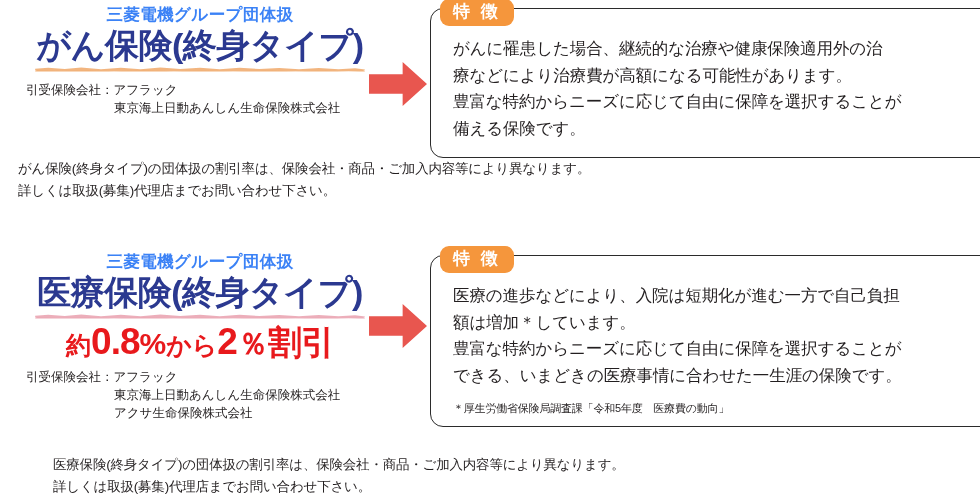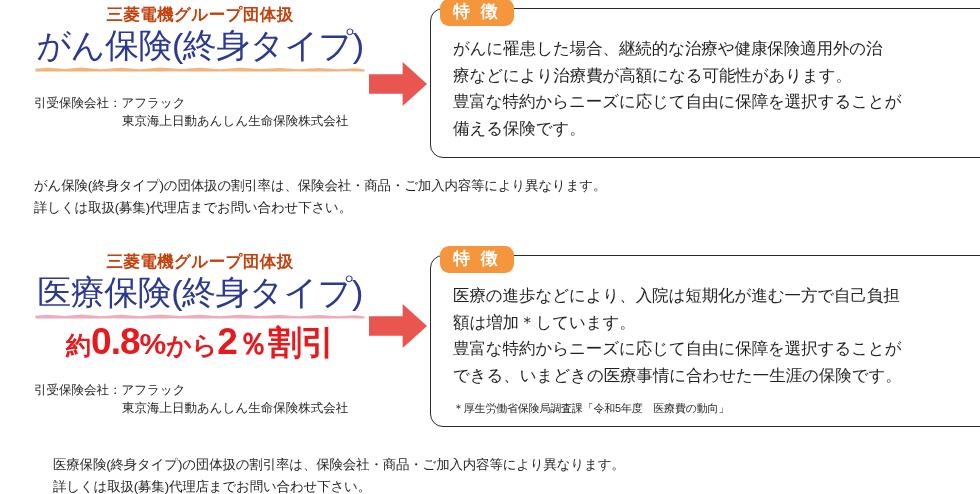--- a/index.html
+++ b/index.html
@@ -40,31 +40,31 @@
     position: absolute;
     left: 0;
     top: 0;
     width: 400px;
   }
 
   .group-label {
     text-align: center;
     font-size: 16.5px;
     font-weight: bold;
-    color: #c2410c;
+    color: #3b82f6;
     letter-spacing: 0.4px;
     line-height: 1.1;
     padding-top: 5px;
   }
 
   .product-title {
     position: relative;
     text-align: center;
     font-size: 34px;
-    font-weight: normal;
+    font-weight: bold;
     color: #2b3990;
     letter-spacing: -0.5px;
     line-height: 1.18;
     margin-top: 2px;
   }
 
   
   .brush {
     position: relative;
     width: 330px;
@@ -112,22 +112,22 @@
     white-space: nowrap;
   }
   .discount .d-approx { font-size: 25px; }
   .discount .d-num    { font-size: 37px; letter-spacing: -1px; }
   .discount .d-pct    { font-size: 30px; }
   .discount .d-kara   { font-size: 25px; }
   .discount .d-num2   { font-size: 37px; }
   .discount .d-word   { font-size: 34px; letter-spacing: -1px; }
 
   .underwriters {
-    margin-top: 22px;
-    padding-left: 34px;
+    margin-top: 9px;
+    padding-left: 26px;
     font-size: 12.5px;
     color: #231f20;
     line-height: 1.42;
   }
   .uw-first { white-space: nowrap; }
   .uw-rest { padding-left: 88px; white-space: nowrap; }
 
   
   .arrow {
     position: absolute;
@@ -195,21 +195,21 @@
   
   .disclaimer {
     position: absolute;
     left: 18px;
     font-size: 13.5px;
     line-height: 1.63;
     color: #231f20;
     letter-spacing: -0.2px;
   }
   .disclaimer p { margin: 0; }
-  .disc-1 { top: 175px; margin-left: 16px; }
+  .disc-1 { top: 158px; }
   .disc-2 { top: 207px; margin-left: 35px; }
 </style>
 </head>
 <body>
 
 <div class="page">
 
   <div class="product-block block-1">
     <div class="block-row">
 
@@ -259,20 +259,21 @@
 
         <div class="brush brush-pink"></div>
 
         <div class="discount">
           <span class="d-approx">約</span><span class="d-num">0.8</span><span class="d-pct">%</span><span class="d-kara">から</span><span class="d-num2">2</span><span class="d-pct">％</span><span class="d-word">割引</span>
         </div>
 
         <div class="underwriters">
           <div class="uw-first">引受保険会社：アフラック</div>
           <div class="uw-rest">東京海上日動あんしん生命保険株式会社</div>
+          <div class="uw-rest">アクサ生命保険株式会社</div>
         </div>
       </div>
 
       <div class="arrow arrow-2"></div>
 
       <div class="feature-wrap feature-wrap-2">
         <div class="feature-badge">特 徴</div>
         <div class="feature-box box-h2">
           <div class="feature-text">
             <p>医療の進歩などにより、入院は短期化が進む一方で自己負担</p>

